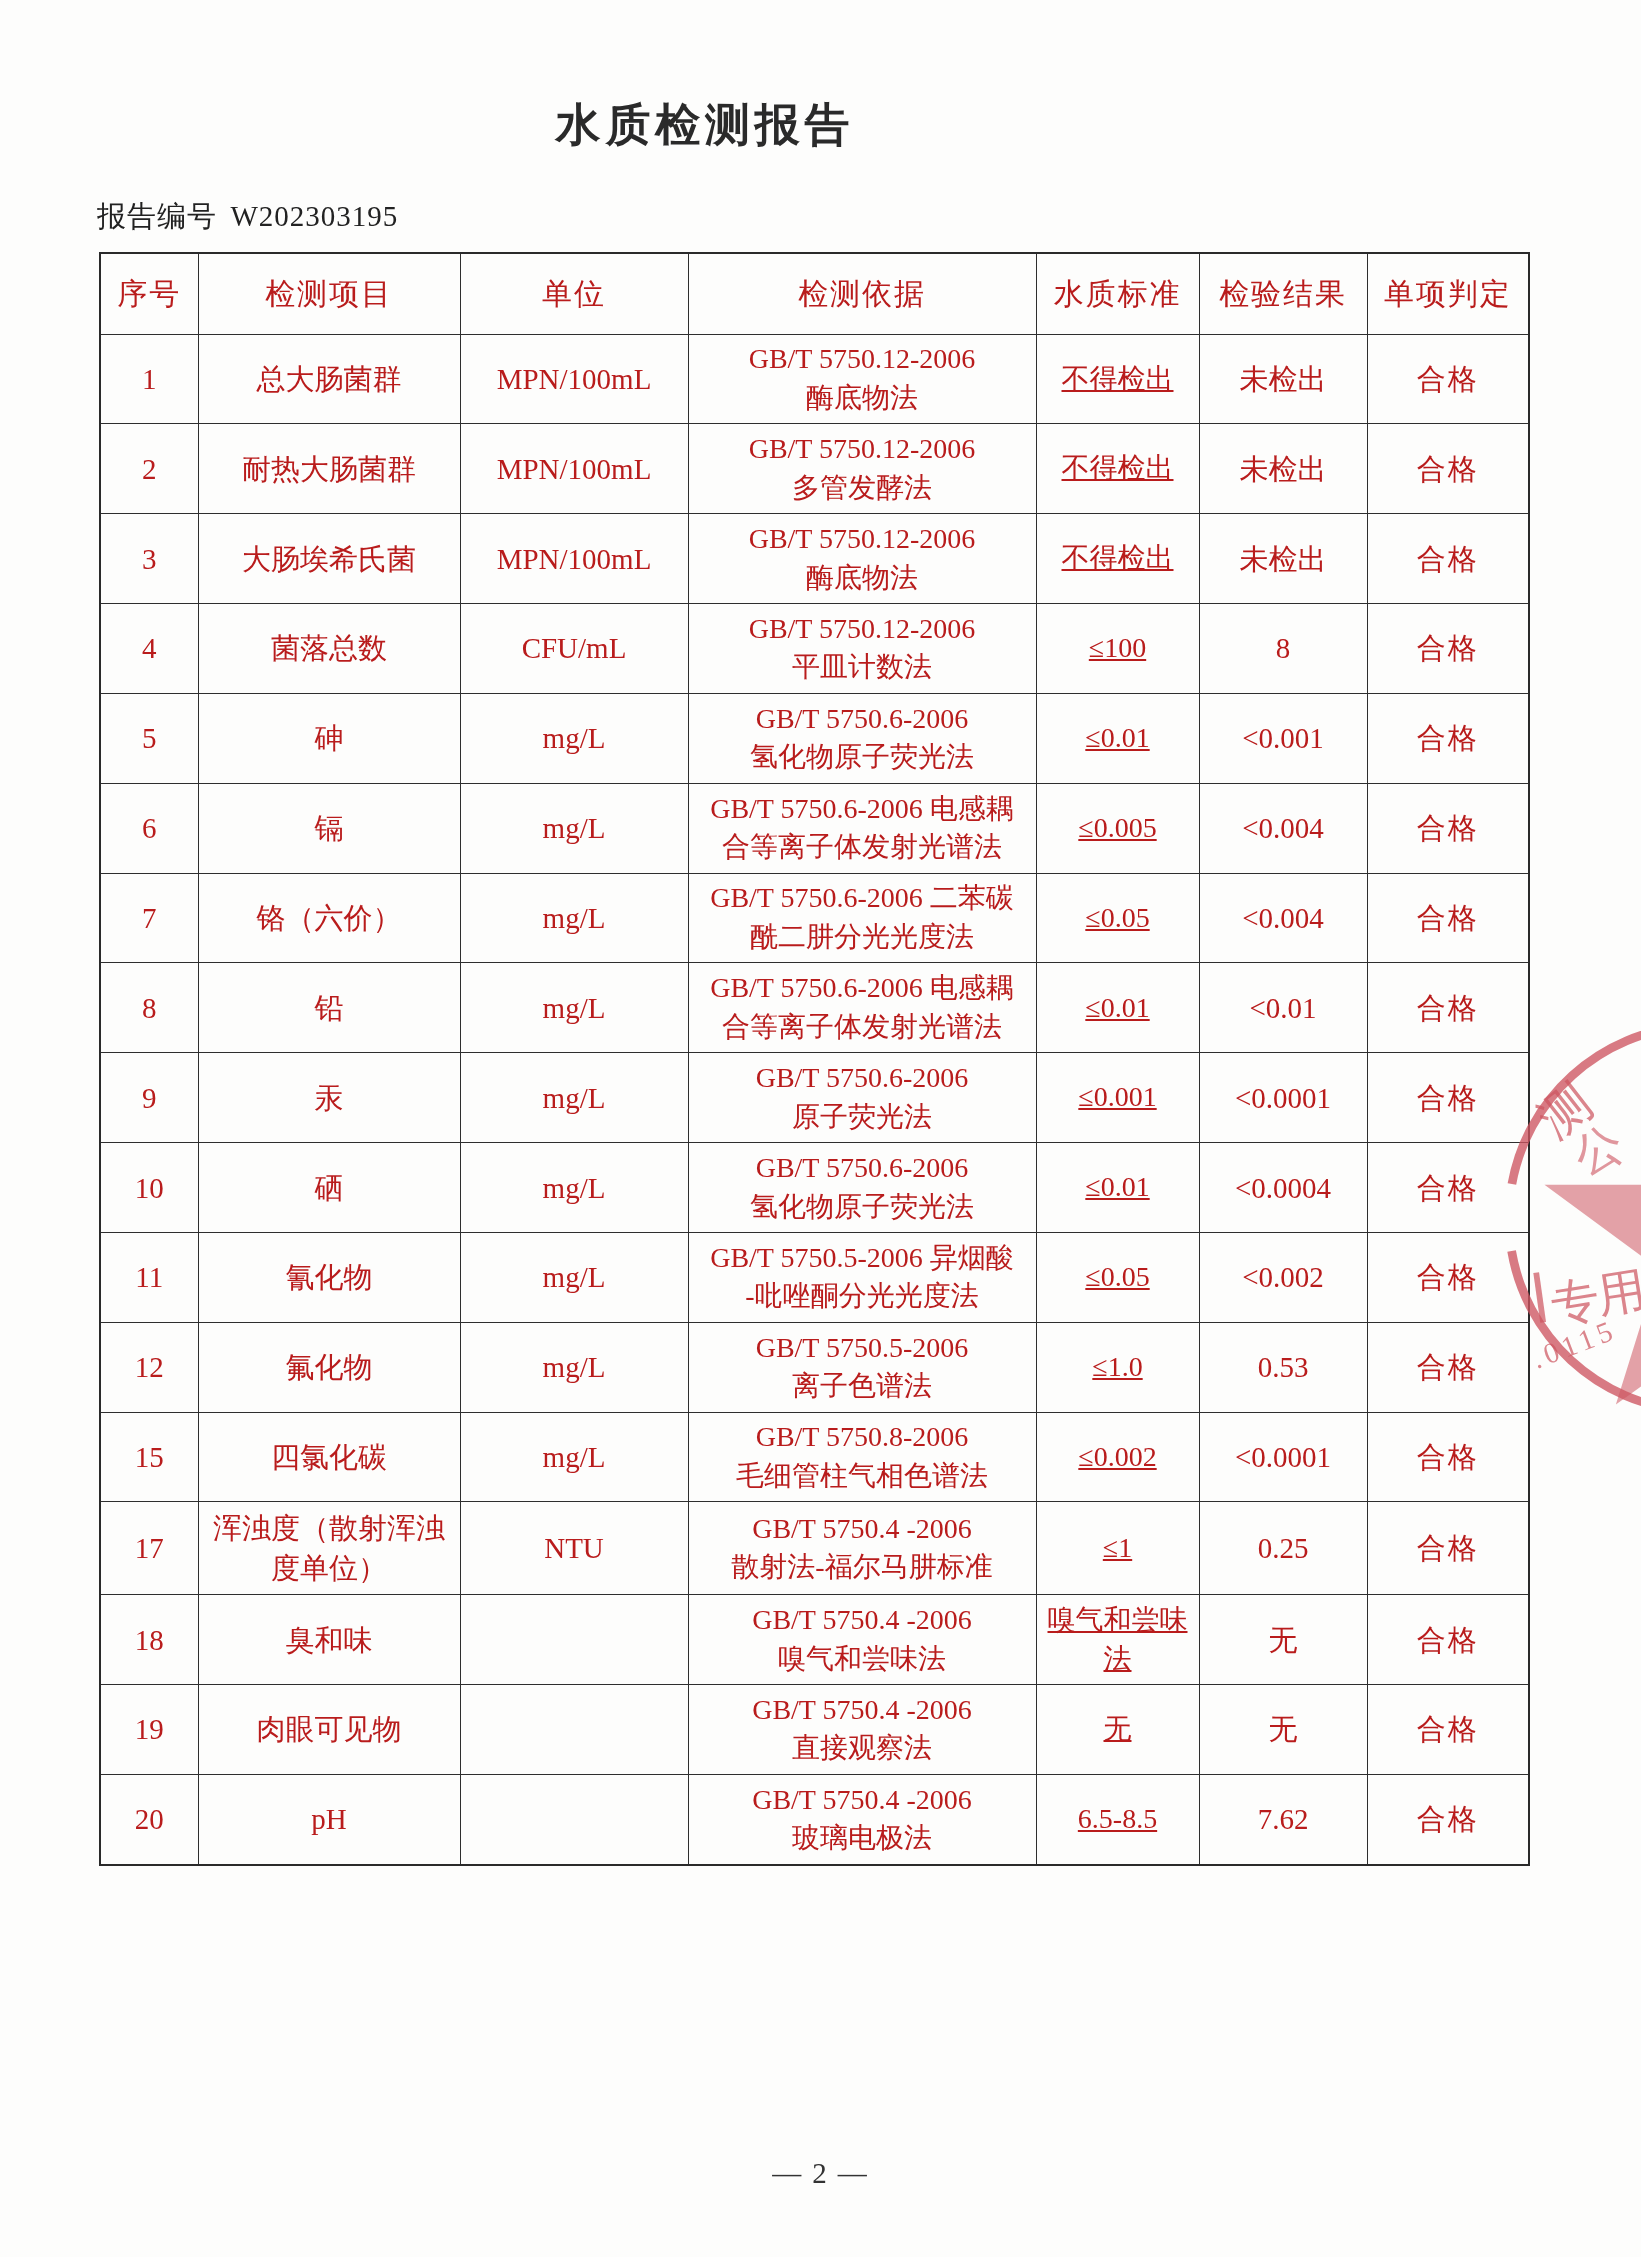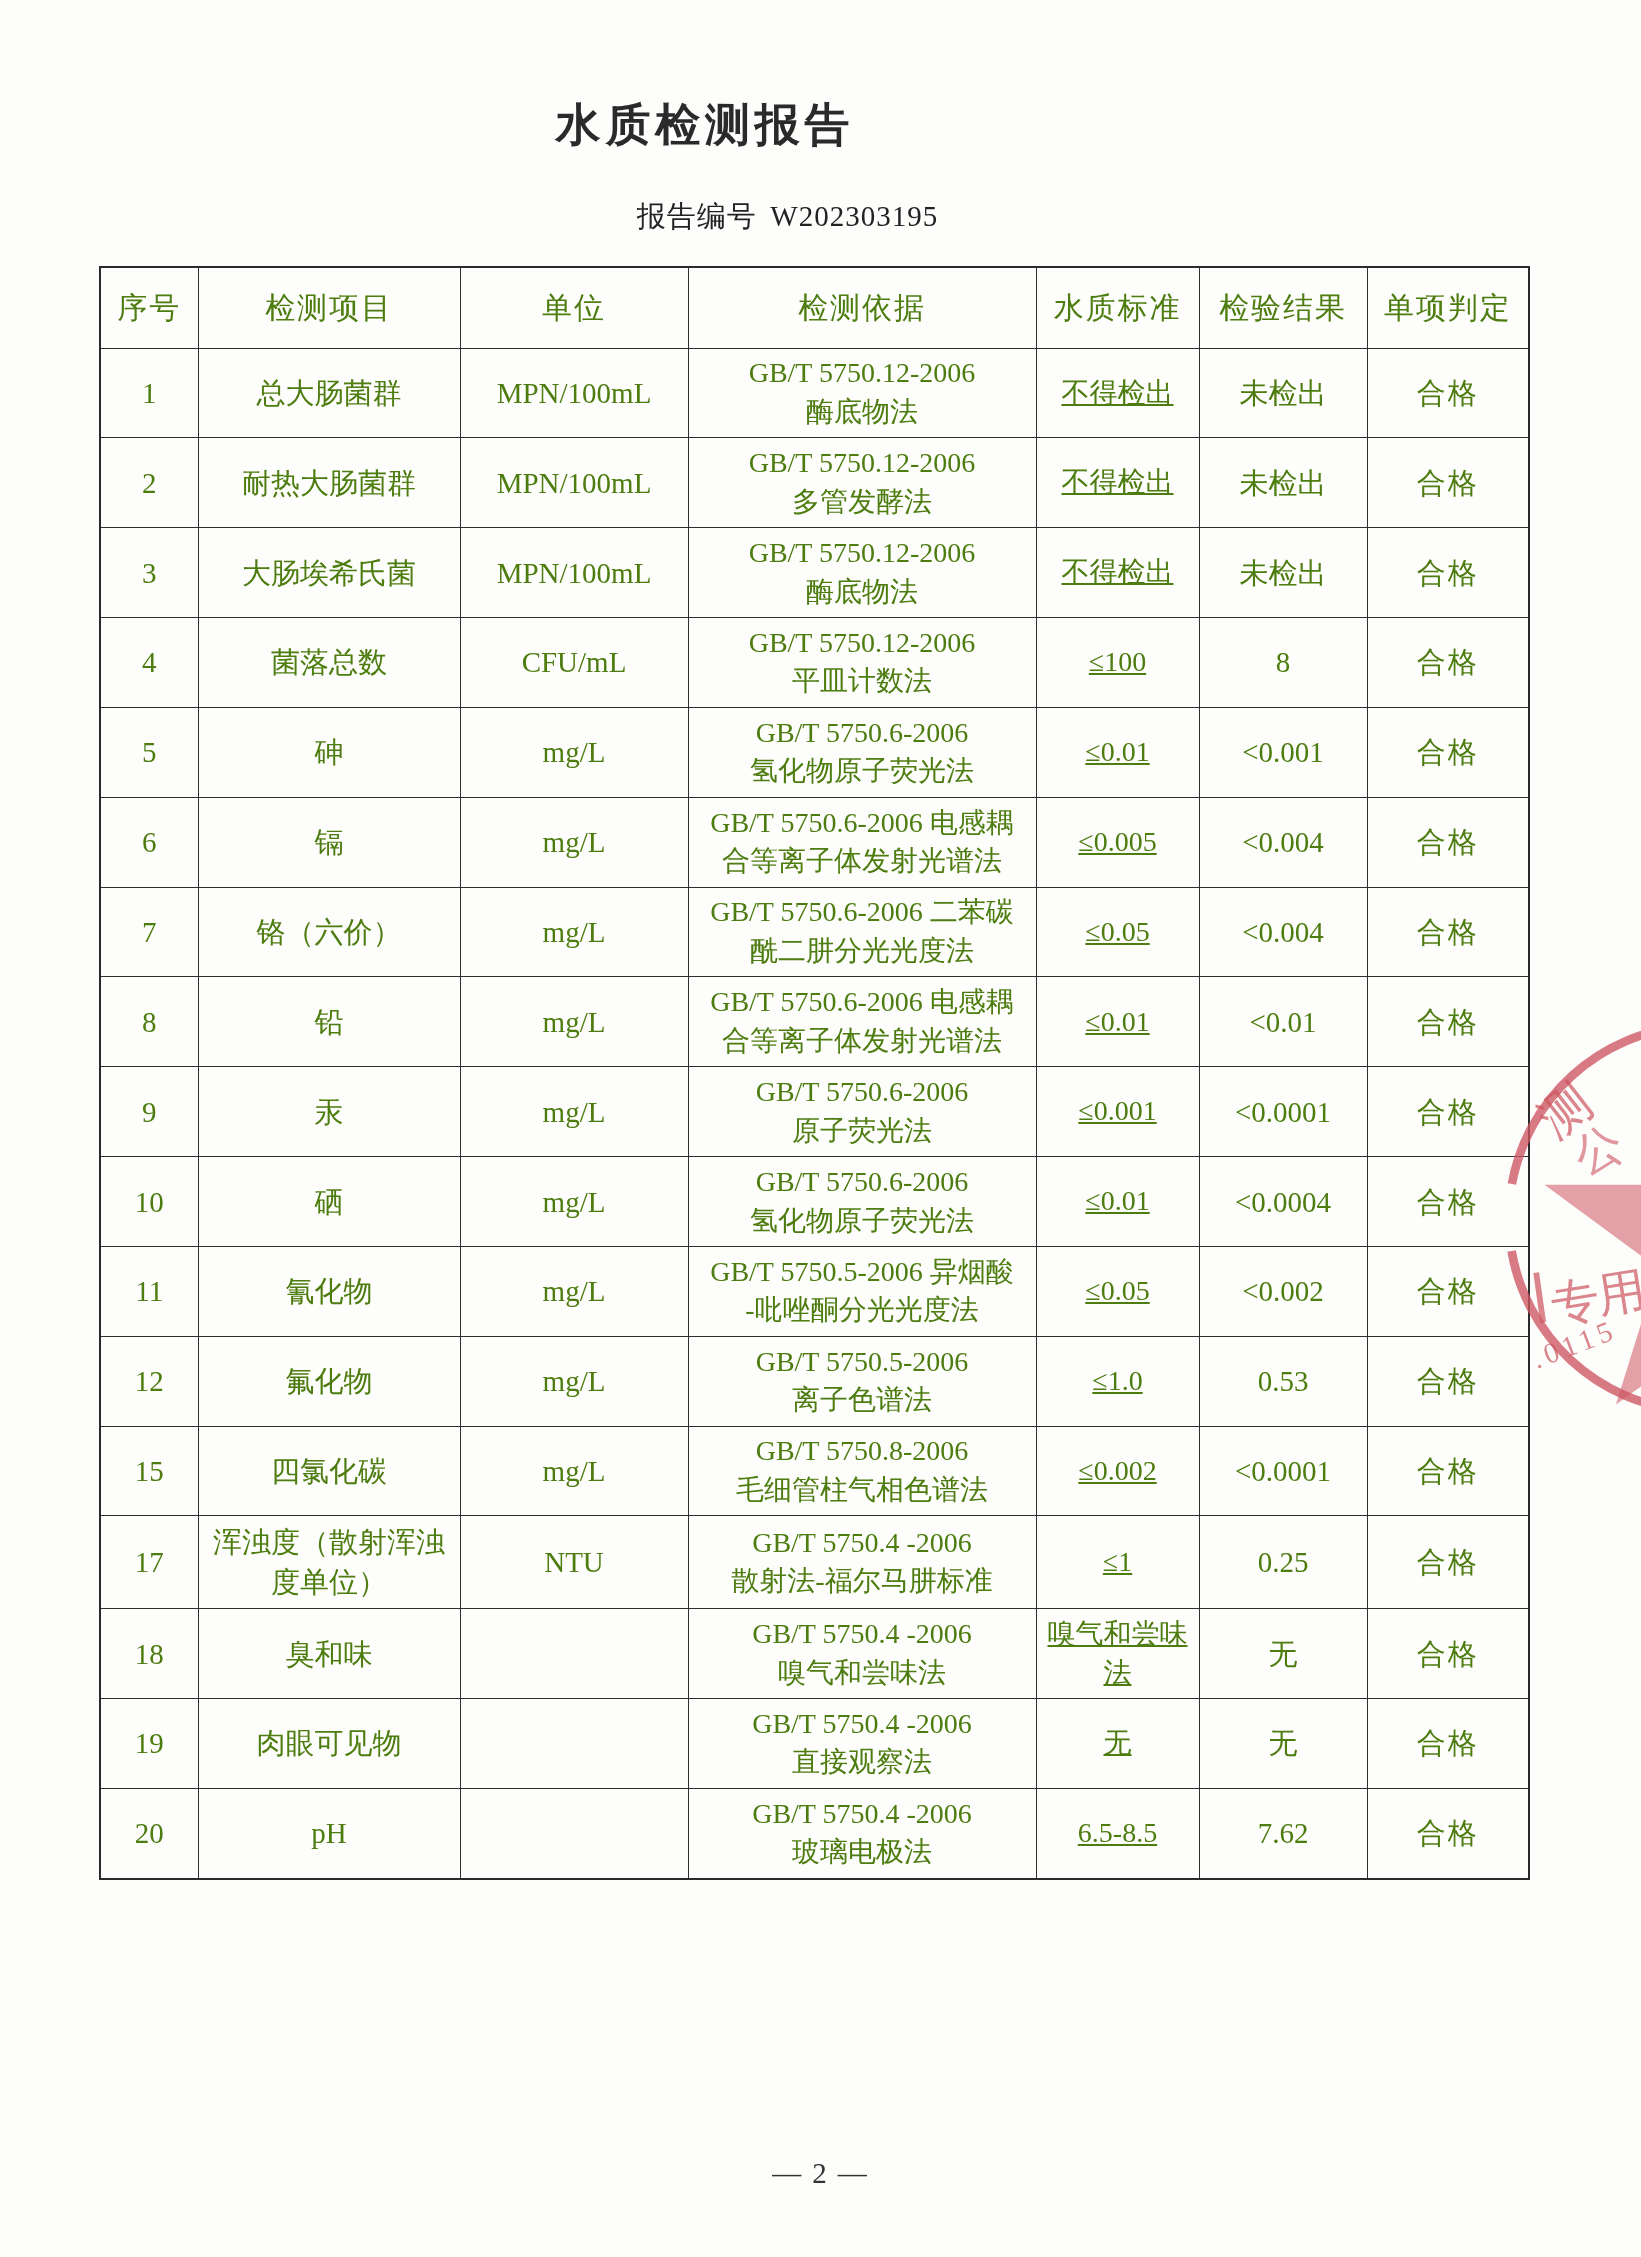--- a/index.html
+++ b/index.html
@@ -13,29 +13,29 @@
   }
   .page{position:absolute;inset:0;overflow:hidden;padding-left:37px;}
   .doc-title{
     position:absolute;top:95px;left:0;width:1410px;
     text-align:center;
     font-size:45px;font-weight:bold;letter-spacing:4.8px;
     color:#2a2a2a;
   }
   .report-no{
     position:absolute;top:197px;left:97px;width:1381px;
-    text-align:center;
+    text-align:left;
     font-size:29px;letter-spacing:1px;color:#222;
   }
   .report-no .num{margin-left:13.5px;}
   table.results{
-    position:absolute;top:266px;left:99px;
+    position:absolute;top:252px;left:99px;
     width:1429px;
     border-collapse:collapse;table-layout:fixed;
-    font-size:29px;color:#4d7c0f;
+    font-size:29px;color:#b91c1c;
   }
   table.results th, table.results td{
     border:1.9px solid #2e2e2e;
     text-align:center;vertical-align:middle;
     padding:5.8px 5.8px;
     line-height:1.38;
     font-weight:normal;
     overflow:hidden;
   }
   table.results{border:2.9px solid #2a2a2a;}

